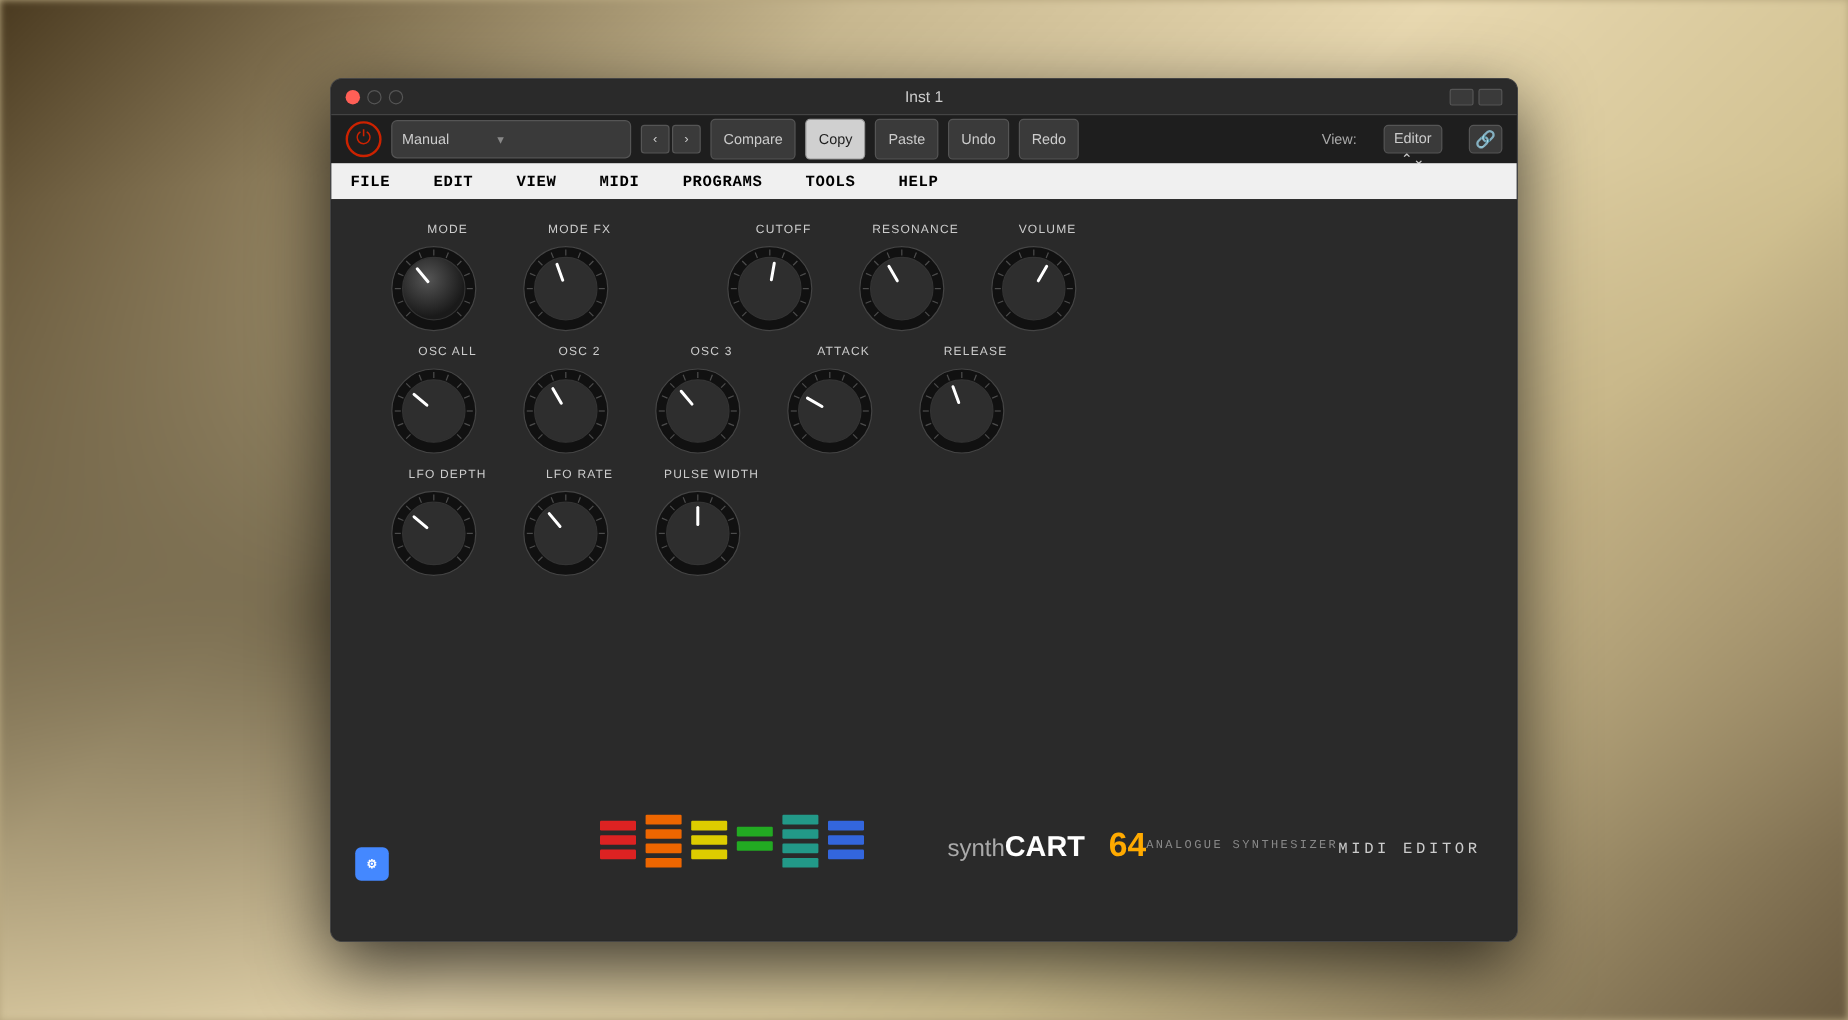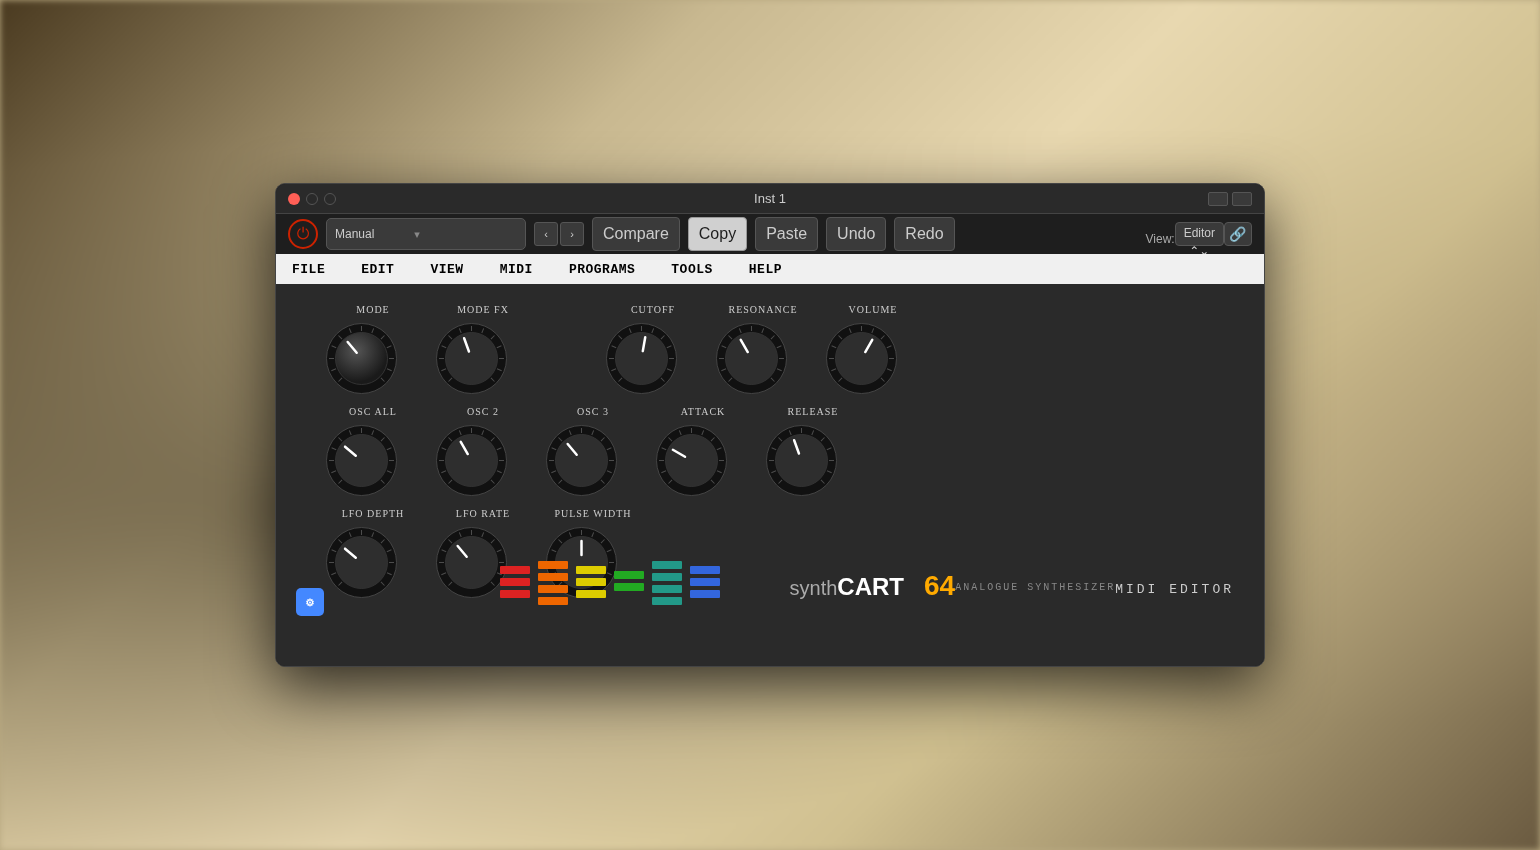--- a/index.html
+++ b/index.html
@@ -23,21 +23,21 @@
         radial-gradient(ellipse at 20% 60%, rgba(60,50,30,0.6) 0%, transparent 50%),
         radial-gradient(ellipse at 80% 50%, rgba(180,160,120,0.4) 0%, transparent 50%),
         linear-gradient(135deg, #4a3a20 0%, #c8b890 30%, #e8d8b0 50%, #d0c090 70%, #6a5a40 100%);
       filter: blur(3px);
     }
 
     
     .window {
       position: relative;
       width: 990px;
-      height: 484px;
+      height: 720px;
       background: #1e1e1e;
       border-radius: 10px;
       box-shadow: 0 20px 60px rgba(0,0,0,0.7);
       display: flex;
       flex-direction: column;
       overflow: hidden;
       border: 1px solid #444;
     }
 
     
@@ -145,38 +145,38 @@
       align-items: center;
       justify-content: center;
       cursor: pointer;
       font-size: 11px;
     }
     .tool-btn {
       background: #3a3a3a;
       border: 1px solid #555;
       border-radius: 4px;
       color: #ccc;
-      font-size: 16px;
+      font-size: 12px;
       padding: 16px 10px;
       cursor: pointer;
       height: 24px;
       display: flex;
       align-items: center;
     }
     .tool-btn.active {
       background: #d0d0d0;
       color: #1e1e1e;
       border-color: #999;
     }
 
     .toolbar-right {
       margin-left: auto;
       display: flex;
-      align-items: flex-end;
-      gap: 0;
+      align-items: center;
+      gap: 22px;
     }
     .view-label {
       color: #aaa;
       font-size: 12px;
     }
     .view-dropdown {
       background: #3a3a3a;
       border: 1px solid #555;
       border-radius: 4px;
       color: #ccc;
@@ -246,21 +246,21 @@
       flex-direction: column;
       align-items: center;
       width: 110px;
     }
 
     .knob-label {
       color: #ccc;
       font-size: 10px;
       letter-spacing: 1px;
       margin-bottom: 6px;
-      font-family: Liberation Serif, serif;
+      font-family: Liberation Sans, sans-serif;
       text-transform: uppercase;
       padding-left: 24px;
     }
 
     
     .knob-container {
       width: 75px;
       height: 75px;
       position: relative;
     }

